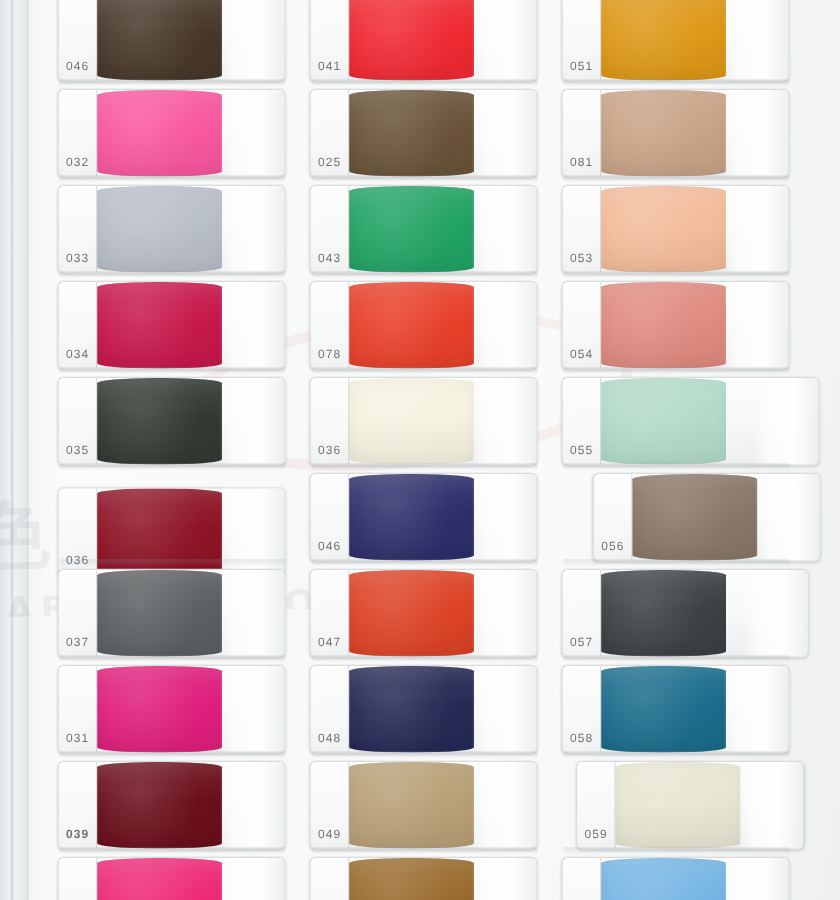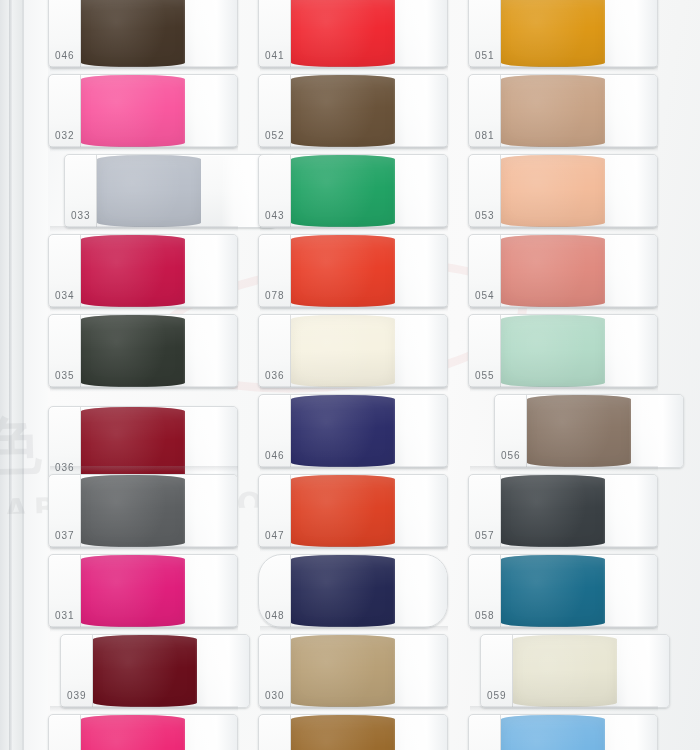--- a/index.html
+++ b/index.html
@@ -222,21 +222,21 @@
         <div class="card-shadow" style="position: absolute; top: 66px;"></div>
         <div class="card" style="position: absolute; top: 74px; left: 0px;">
           <div class="swatch" style="background: rgb(249, 88, 159);">
             <div class="sheen"></div>
             <div class="sheen2"></div>
           </div>
           <div class="sleeve-gloss"></div>
           <div class="label">032</div>
         </div>
         <div class="card-shadow" style="position: absolute; top: 146px;"></div>
-        <div class="card" style="position: absolute; top: 154px; left: 16px; padding-left: 22px;">
+        <div class="card" style="position: absolute; top: 154px; left: 0px;">
           <div class="swatch" style="background: rgb(185, 191, 201);">
             <div class="sheen"></div>
             <div class="sheen2"></div>
           </div>
           <div class="sleeve-gloss"></div>
           <div class="label">033</div>
         </div>
         <div class="card-shadow" style="position: absolute; top: 226px;"></div>
         <div class="card" style="position: absolute; top: 234px; left: 0px;">
           <div class="swatch" style="background: rgb(199, 24, 75);">
@@ -276,21 +276,21 @@
         <div class="card-shadow" style="position: absolute; top: 546px;"></div>
         <div class="card" style="position: absolute; top: 554px; left: 0px;">
           <div class="swatch" style="background: rgb(224, 31, 124);">
             <div class="sheen"></div>
             <div class="sheen2"></div>
           </div>
           <div class="sleeve-gloss"></div>
           <div class="label">031</div>
         </div>
         <div class="card-shadow" style="position: absolute; top: 626px;"></div>
-        <div class="card" style="position: absolute; top: 634px; left: 12px;">
+        <div class="card" style="position: absolute; top: 634px; left: 0px; font-weight: bold;">
           <div class="swatch" style="background: rgb(107, 15, 28);">
             <div class="sheen"></div>
             <div class="sheen2"></div>
           </div>
           <div class="sleeve-gloss"></div>
           <div class="label">039</div>
         </div>
         <div class="card-shadow" style="position: absolute; top: 706px;"></div>
         <div class="card" style="position: absolute; top: 714px; left: 0px;">
           <div class="swatch" style="background: rgb(238, 42, 119);">
@@ -309,21 +309,21 @@
           <div class="sleeve-gloss"></div>
           <div class="label">041</div>
         </div>
         <div class="card-shadow" style="position: absolute; top: 66px;"></div>
         <div class="card" style="position: absolute; top: 74px; left: 0px;">
           <div class="swatch" style="background: rgb(106, 83, 58);">
             <div class="sheen"></div>
             <div class="sheen2"></div>
           </div>
           <div class="sleeve-gloss"></div>
-          <div class="label">052</div>
+          <div class="label">025</div>
         </div>
         <div class="card-shadow" style="position: absolute; top: 146px;"></div>
         <div class="card" style="position: absolute; top: 154px; left: 0px;">
           <div class="swatch" style="background: rgb(34, 163, 101);">
             <div class="sheen"></div>
             <div class="sheen2"></div>
           </div>
           <div class="sleeve-gloss"></div>
           <div class="label">043</div>
         </div>
@@ -357,36 +357,36 @@
         <div class="card-shadow" style="position: absolute; top: 466px;"></div>
         <div class="card" style="position: absolute; top: 474px; left: 0px;">
           <div class="swatch" style="background: rgb(221, 67, 38);">
             <div class="sheen"></div>
             <div class="sheen2"></div>
           </div>
           <div class="sleeve-gloss"></div>
           <div class="label">047</div>
         </div>
         <div class="card-shadow" style="position: absolute; top: 546px;"></div>
-        <div class="card" style="position: absolute; top: 554px; left: 0px; border-radius: 24px;">
+        <div class="card" style="position: absolute; top: 554px; left: 0px;">
           <div class="swatch" style="background: rgb(38, 42, 85);">
             <div class="sheen"></div>
             <div class="sheen2"></div>
           </div>
           <div class="sleeve-gloss"></div>
           <div class="label">048</div>
         </div>
         <div class="card-shadow" style="position: absolute; top: 626px;"></div>
         <div class="card" style="position: absolute; top: 634px; left: 0px;">
           <div class="swatch" style="background: rgb(184, 160, 119);">
             <div class="sheen"></div>
             <div class="sheen2"></div>
           </div>
           <div class="sleeve-gloss"></div>
-          <div class="label">030</div>
+          <div class="label">049</div>
         </div>
         <div class="card-shadow" style="position: absolute; top: 706px;"></div>
         <div class="card" style="position: absolute; top: 714px; left: 0px;">
           <div class="swatch" style="background: rgb(154, 107, 46);">
             <div class="sheen"></div>
             <div class="sheen2"></div>
           </div>
           <div class="sleeve-gloss"></div>
         </div>
       </div>
@@ -420,39 +420,39 @@
         <div class="card-shadow" style="position: absolute; top: 226px;"></div>
         <div class="card" style="position: absolute; top: 234px; left: 0px;">
           <div class="swatch" style="background: rgb(224, 139, 128);">
             <div class="sheen"></div>
             <div class="sheen2"></div>
           </div>
           <div class="sleeve-gloss"></div>
           <div class="label">054</div>
         </div>
         <div class="card-shadow" style="position: absolute; top: 306px;"></div>
-        <div class="card" style="position: absolute; top: 314px; left: 0px;">
+        <div class="card" style="position: absolute; top: 314px; left: 0px; padding-left: 25px;">
           <div class="swatch" style="background: rgb(179, 219, 200);">
             <div class="sheen"></div>
             <div class="sheen2"></div>
           </div>
           <div class="sleeve-gloss"></div>
           <div class="label">055</div>
         </div>
         <div class="card-shadow" style="position: absolute; top: 386px;"></div>
         <div class="card" style="position: absolute; top: 394px; left: 0px; margin-left: 26px;">
           <div class="swatch" style="background: rgb(138, 119, 104);">
             <div class="sheen"></div>
             <div class="sheen2"></div>
           </div>
           <div class="sleeve-gloss"></div>
           <div class="label">056</div>
         </div>
         <div class="card-shadow" style="position: absolute; top: 466px;"></div>
-        <div class="card" style="position: absolute; top: 474px; left: 0px;">
+        <div class="card" style="position: absolute; top: 474px; left: 0px; padding-left: 16px;">
           <div class="swatch" style="background: rgb(59, 65, 69);">
             <div class="sheen"></div>
             <div class="sheen2"></div>
           </div>
           <div class="sleeve-gloss"></div>
           <div class="label">057</div>
         </div>
         <div class="card-shadow" style="position: absolute; top: 546px;"></div>
         <div class="card" style="position: absolute; top: 554px; left: 0px;">
           <div class="swatch" style="background: rgb(27, 109, 140);">

